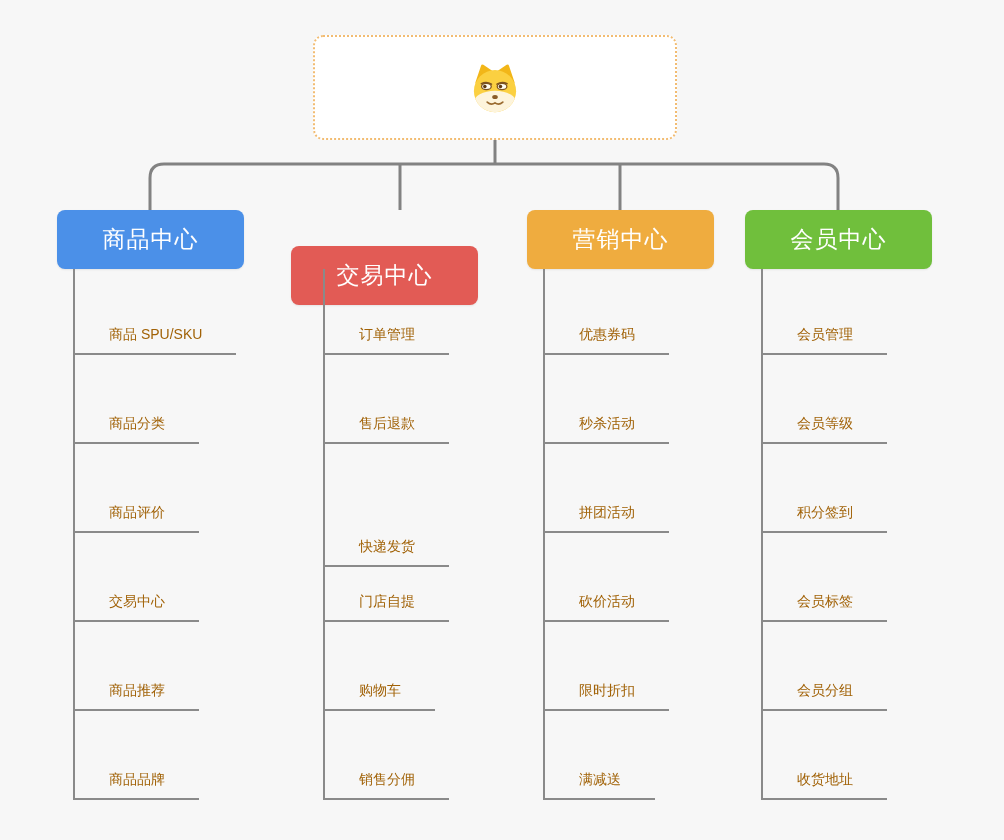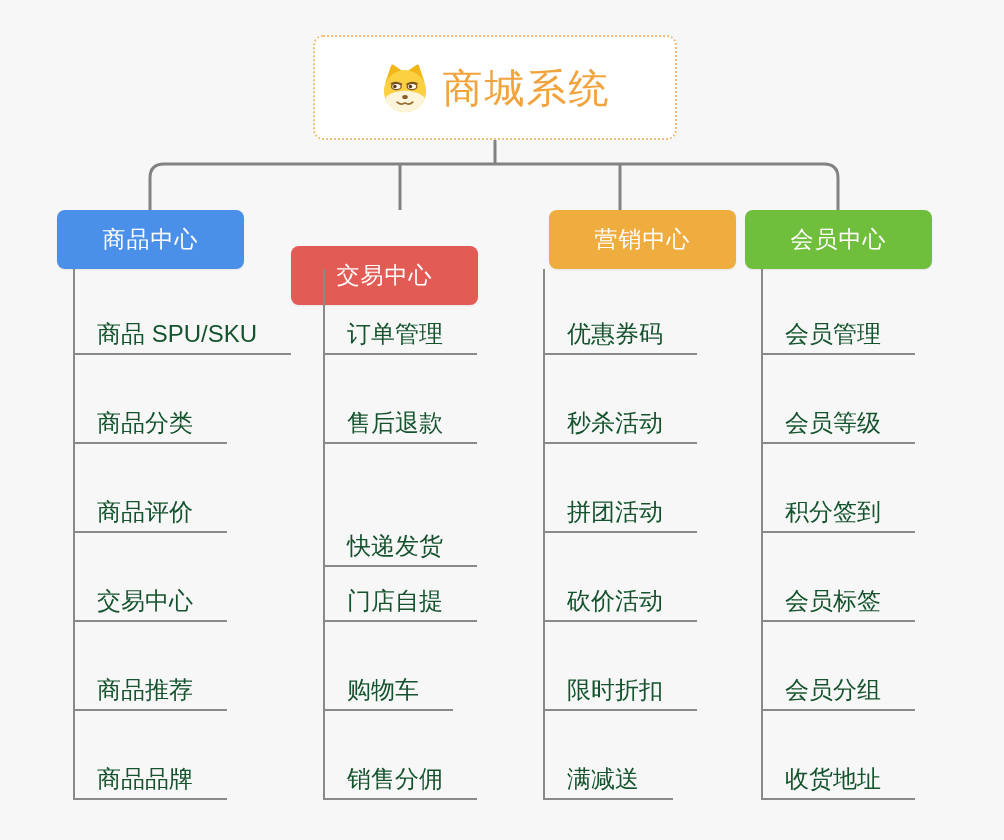--- a/index.html
+++ b/index.html
@@ -43,23 +43,23 @@
     cursor:pointer;
     box-shadow:0 1px 2px rgba(0,0,0,0.08);
   }
   .colline{
     position:absolute;width:2px;
     background:var(--leaf-line,#8A8A8A);
   }
   .leaf{
     position:absolute;
     white-space:nowrap;
-    font-size:24px;line-height:26px;
-    color:#14532d;
-    padding:0 34px 6px 24px;
+    font-size:14px;line-height:26px;
+    color:#a16207;
+    padding:0 34px 6px 36px;
     border-bottom:2px solid var(--leaf-line,#8A8A8A);
     cursor:pointer;
   }
 </style>
 </head>
 <body>
 
 <div class="canvas">
 
   <svg class="connectors" viewBox="0 0 1004 840" xmlns="http://www.w3.org/2000/svg">
@@ -84,21 +84,20 @@
       <ellipse cx="32" cy="51" rx="27.5" ry="15.5" fill="#FDF4DC" clip-path="url(#hc)"></ellipse>
       <ellipse cx="21" cy="30" rx="6.2" ry="4" fill="#FFFDF2" stroke="#7D531F" stroke-width="1.6"></ellipse>
       <circle cx="19" cy="30" r="2.3" fill="#5D3A12"></circle>
       <path d="M14.5,26.5 Q21,23.5 27.5,27" fill="none" stroke="#7D531F" stroke-width="2" stroke-linecap="round"></path>
       <ellipse cx="41" cy="30" rx="6.2" ry="4" fill="#FFFDF2" stroke="#7D531F" stroke-width="1.6"></ellipse>
       <circle cx="39" cy="30" r="2.3" fill="#5D3A12"></circle>
       <path d="M34.5,27 Q41,23.5 47.5,26.5" fill="none" stroke="#7D531F" stroke-width="2" stroke-linecap="round"></path>
       <ellipse cx="32" cy="43.5" rx="3.6" ry="2.7" fill="#8A5C28"></ellipse>
       <path d="M22,50 Q27,54.5 32,51 Q37,54.5 42,50" fill="none" stroke="#9A6B30" stroke-width="2.2" stroke-linecap="round"></path>
     </svg>
-    <span class="root-title">商城系统</span>
   </div>
 
   <div id="branches">
       <div class="branch-node" style="left: 57px; top: 210px; width: 187px; height: 59px; background: rgb(75, 144, 232);">
         <span>商品中心</span>
       </div>
       <div class="colline" style="left: 73px; top: 269px; height: 531px;"></div>
       <div class="leaf" style="left: 73px; top: 321px;">商品 SPU/SKU</div>
       <div class="leaf" style="left: 73px; top: 410px;">商品分类</div>
       <div class="leaf" style="left: 73px; top: 499px;">商品评价</div>
@@ -108,21 +107,21 @@
       <div class="branch-node" style="left: 291px; top: 210px; width: 187px; height: 59px; background: rgb(226, 91, 85); margin-top: 36px;">
         <span>交易中心</span>
       </div>
       <div class="colline" style="left: 323px; top: 269px; height: 531px;"></div>
       <div class="leaf" style="left: 323px; top: 321px;">订单管理</div>
       <div class="leaf" style="left: 323px; top: 410px;">售后退款</div>
       <div class="leaf" style="left: 323px; top: 499px; margin-top: 34px;">快递发货</div>
       <div class="leaf" style="left: 323px; top: 588px;">门店自提</div>
       <div class="leaf" style="left: 323px; top: 677px;">购物车</div>
       <div class="leaf" style="left: 323px; top: 766px;">销售分佣</div>
-      <div class="branch-node" style="left: 527px; top: 210px; width: 187px; height: 59px; background: rgb(239, 172, 63); margin-left: 22px;">
+      <div class="branch-node" style="left: 527px; top: 210px; width: 187px; height: 59px; background: rgb(239, 172, 63);">
         <span>营销中心</span>
       </div>
       <div class="colline" style="left: 543px; top: 269px; height: 531px;"></div>
       <div class="leaf" style="left: 543px; top: 321px;">优惠券码</div>
       <div class="leaf" style="left: 543px; top: 410px;">秒杀活动</div>
       <div class="leaf" style="left: 543px; top: 499px;">拼团活动</div>
       <div class="leaf" style="left: 543px; top: 588px;">砍价活动</div>
       <div class="leaf" style="left: 543px; top: 677px;">限时折扣</div>
       <div class="leaf" style="left: 543px; top: 766px;">满减送</div>
       <div class="branch-node" style="left: 745px; top: 210px; width: 187px; height: 59px; background: rgb(112, 191, 60);">

